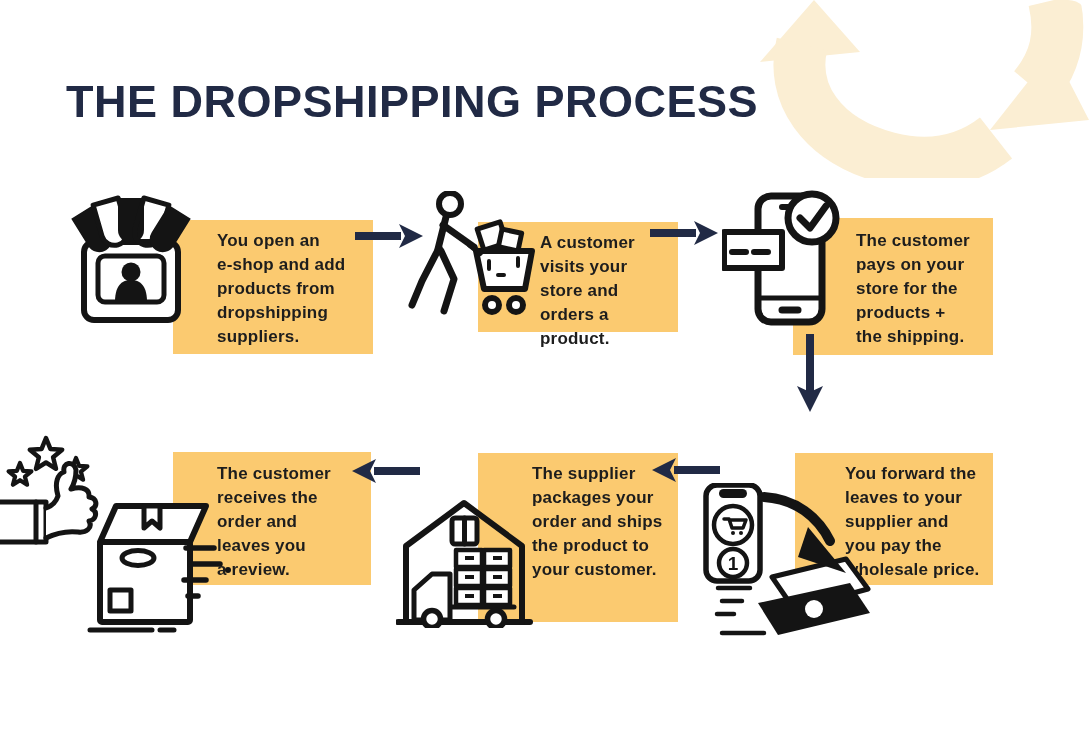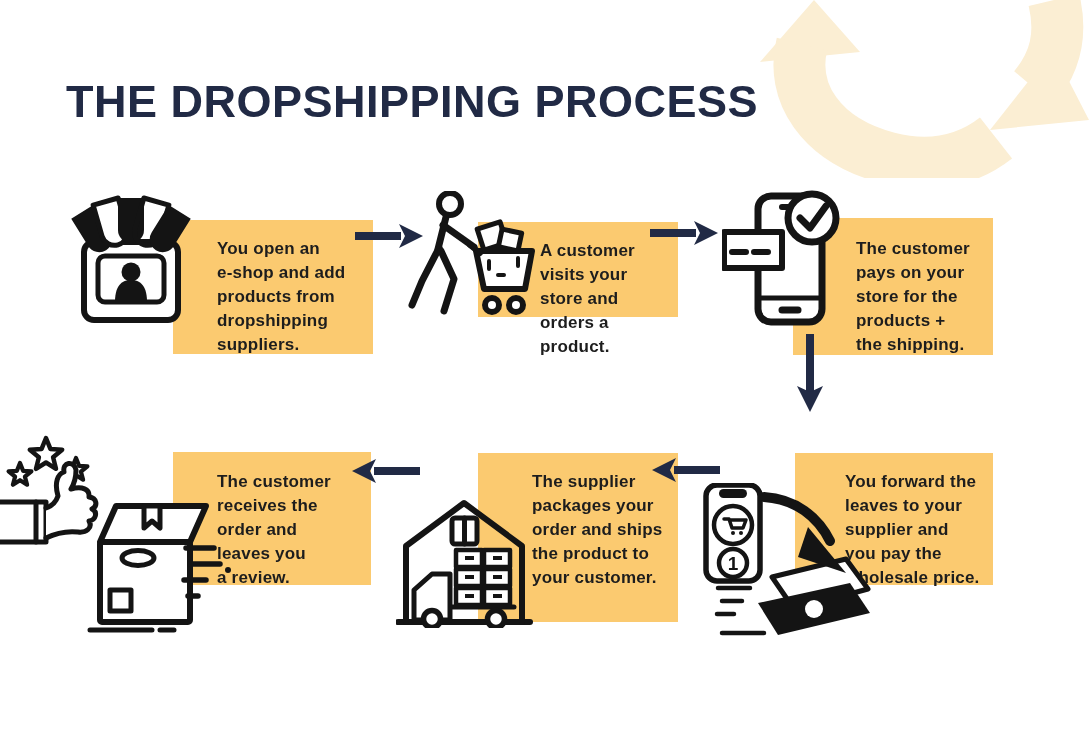--- a/index.html
+++ b/index.html
@@ -6,36 +6,37 @@
     --navy:#212a45;
     --highlight:#fbca70;
     --cream:#fbeed3;
     --ink:#141414;
     --text:#1d1d1d;
   }
   html,body{margin:0;padding:0;background:#fff;}
   .canvas{
     position:relative;width:1089px;height:730px;overflow:hidden;background:#fff;
     font-family:"Liberation Sans",sans-serif;
+    border-radius:21px;
   }
   .title{
     position:absolute;left:66px;top:76px;margin:0;
     font-size:45px;font-weight:800;letter-spacing:.5px;color:var(--navy);
     white-space:nowrap;
   }
   .note-box{position:absolute;background:var(--highlight);}
   .b1{left:173px;top:220px;width:200px;height:134px}
-  .b2{left:478px;top:222px;width:200px;height:95px}
+  .b2{left:478px;top:222px;width:200px;height:110px}
   .b3{left:793px;top:218px;width:200px;height:137px}
   .b4{left:795px;top:453px;width:198px;height:132px}
   .b5{left:478px;top:453px;width:200px;height:169px}
   .b6{left:173px;top:452px;width:198px;height:133px}
   .note-text{
     position:absolute;font-weight:700;font-size:17px;line-height:24px;
-    color:var(--text);white-space:pre-line;letter-spacing:.2px;margin-top:8px;
+    color:var(--text);white-space:pre-line;letter-spacing:.2px;
   }
   .t1{left:44px;top:9px}.t2{left:62px;top:9px}.t3{left:63px;top:11px}
   .t4{left:50px;top:9px}.t5{left:54px;top:9px}.t6{left:44px;top:10px}
   .icon,.arrow,.deco{position:absolute;}
   .ln{fill:none;stroke:var(--ink);stroke-linecap:round;stroke-linejoin:round;}
   .fw{fill:#fff;}
   .fb{fill:var(--ink);stroke:none;}
   .nav{fill:var(--navy);stroke:none;}
   .cream-f{fill:var(--cream);stroke:none;}
   .cream-s{fill:none;stroke:var(--cream);stroke-linecap:butt;}

